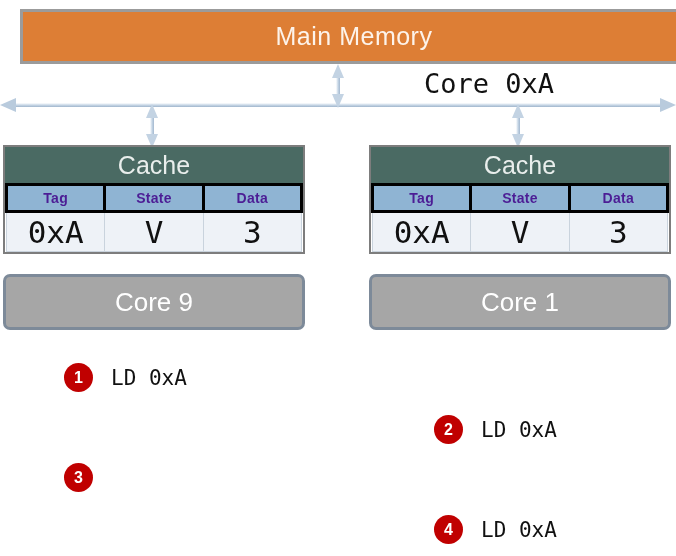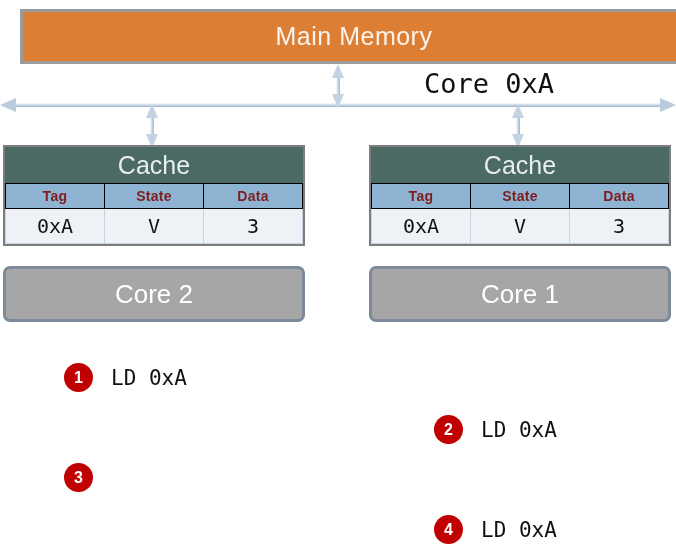--- a/index.html
+++ b/index.html
@@ -86,34 +86,34 @@
     line-height: 36px;
     height: 36px;
   }
   table.cache-table {
     width: 100%;
     border-collapse: collapse;
     table-layout: fixed;
   }
   table.cache-table th {
     background: #8FB4D3;
-    color: #7f1d1d;
+    color: #4c1d95;
     font-size: 14px;
     font-weight: bold;
     height: 22px;
-    border: 1px solid #000000;
+    border: 3px solid #000000;
     letter-spacing: 0.3px;
   }
   table.cache-table td {
     background: #eef2f7;
     height: 32px;
     border: 1px solid #c9d3dd;
     text-align: center;
     font-family: "DejaVu Sans Mono", monospace;
-    font-size: 20px;
+    font-size: 31px;
     color: #111111;
   }
   td.val-red { color: #ee0000; }
 
   .core-box {
     margin-top: 20px;
     box-sizing: border-box;
     height: 56px;
     background: #A6A6A6;
     border: 3px solid #7d8a99;
@@ -217,21 +217,21 @@
       <tbody>
         <tr>
           <td>0xA</td>
           <td>V</td>
           <td class="val-red">3</td>
         </tr>
       </tbody>
     </table>
   </div>
   <div class="core-box">
-    <span>Core 2</span>
+    <span>Core 9</span>
   </div>
 </div>
 
 <div class="node" id="node-1">
   <div class="cache-box">
     <div class="cache-title">Cache</div>
     <table class="cache-table">
       <thead>
         <tr>
           <th>Tag</th>

